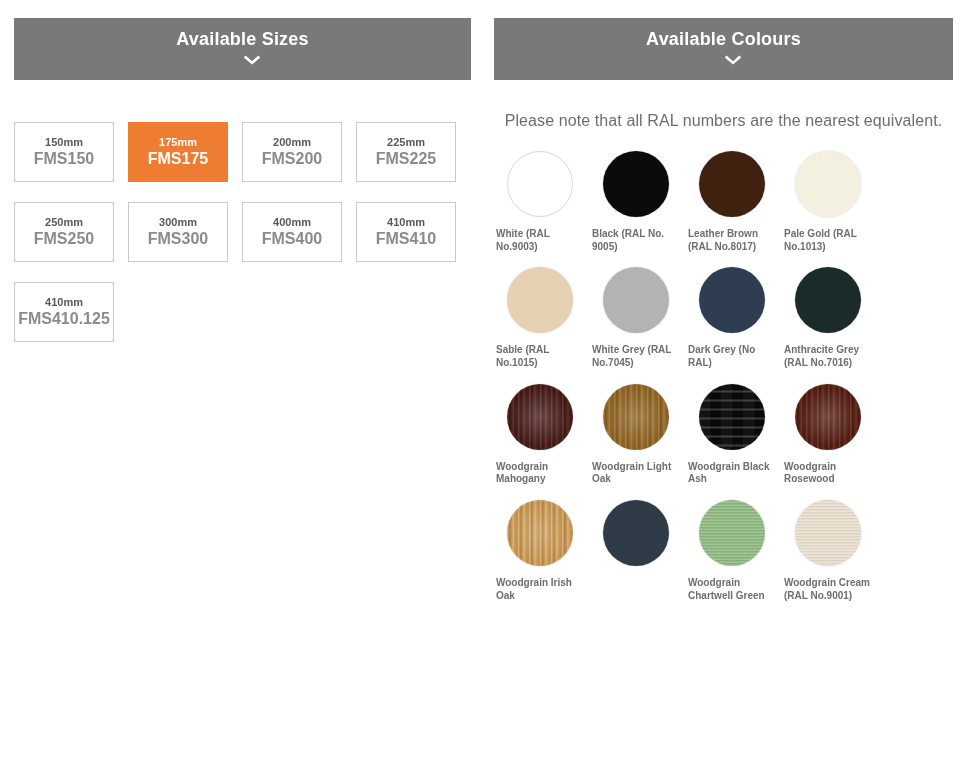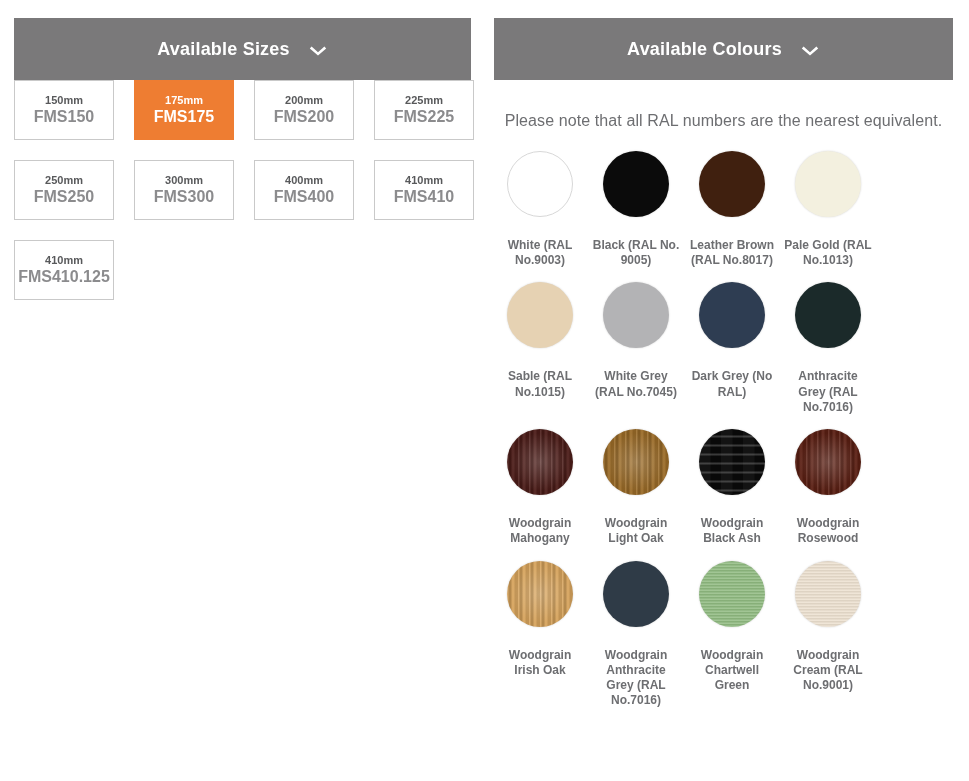--- a/index.html
+++ b/index.html
@@ -35,43 +35,45 @@
 
   
   .accordion-header {
     background: #7a797a;
     height: 62px;
     display: flex;
     align-items: center;
     justify-content: center;
     cursor: pointer;
     user-select: none;
+    flex-direction: column;
   }
   .accordion-title {
     color: #ffffff;
     font-size: 18px;
     font-weight: bold;
     letter-spacing: 0.2px;
     line-height: 1;
   }
   .chevron-icon {
     display: inline-block;
     margin-left: 18px;
     width: 20px;
     height: 20px;
     position: relative;
     top: 1px;
   }
   .chevron-icon svg { display: block; }
 
   
   .size-grid {
+    margin-top: 42px;
     display: flex;
     flex-wrap: wrap;
-    gap: 20px 20px;
+    gap: 20px 14px;
     width: 460px;
   }
   .size-tile {
     width: 100px;
     height: 60px;
     box-sizing: border-box;
     border: 1px solid #c9c9c9;
     background: #ffffff;
     display: flex;
     flex-direction: column;
@@ -122,25 +124,25 @@
     align-items: center;
     cursor: pointer;
   }
   .swatch {
     width: 66px;
     height: 66px;
     border-radius: 50%;
     box-sizing: border-box;
   }
   .colour-label {
-    margin-top: 21px;
-    font-size: 12px;
+    margin-top: 11px;
+    font-size: 10px;
     font-weight: bold;
     color: #6d6e71;
-    text-align: center;
+    text-align: left;
     line-height: 1.27;
     width: 88px;
   }
 </style>
 </head>
 <body>
 
 <div class="page">
 
   <section class="panel panel-sizes">
@@ -255,21 +257,20 @@
         <div class="colour-item">
           <div class="swatch" style="background: repeating-linear-gradient(90deg, rgba(255, 255, 255, 0.1) 0px, rgba(255, 255, 255, 0.1) 1px, rgba(0, 0, 0, 0.16) 2px, rgba(0, 0, 0, 0.16) 4px, rgba(255, 255, 255, 0.06) 5px, rgba(255, 255, 255, 0.06) 7px, rgba(0, 0, 0, 0.1) 8px, rgba(0, 0, 0, 0.1) 11px), radial-gradient(rgba(255, 255, 255, 0.22) 0%, rgba(255, 255, 255, 0) 62%), rgb(90, 31, 19); box-shadow: rgba(0, 0, 0, 0.18) 0px 0px 2px;"></div>
           <div class="colour-label">Woodgrain Rosewood</div>
         </div>
         <div class="colour-item">
           <div class="swatch" style="background: repeating-linear-gradient(90deg, rgba(255, 255, 255, 0.1) 0px, rgba(255, 255, 255, 0.1) 1px, rgba(0, 0, 0, 0.16) 2px, rgba(0, 0, 0, 0.16) 4px, rgba(255, 255, 255, 0.06) 5px, rgba(255, 255, 255, 0.06) 7px, rgba(0, 0, 0, 0.1) 8px, rgba(0, 0, 0, 0.1) 11px), radial-gradient(rgba(255, 255, 255, 0.22) 0%, rgba(255, 255, 255, 0) 62%), rgb(214, 163, 92); box-shadow: rgba(0, 0, 0, 0.18) 0px 0px 2px;"></div>
           <div class="colour-label">Woodgrain Irish Oak</div>
         </div>
         <div class="colour-item">
           <div class="swatch" style="background: rgb(47, 59, 71); box-shadow: rgba(0, 0, 0, 0.18) 0px 0px 2px;"></div>
-          <div class="colour-label">Woodgrain Anthracite Grey (RAL No.7016)</div>
         </div>
         <div class="colour-item">
           <div class="swatch" style="background: repeating-linear-gradient(0deg, rgba(255, 255, 255, 0.16) 0px, rgba(255, 255, 255, 0.16) 1px, rgba(0, 0, 0, 0.06) 2px, rgba(0, 0, 0, 0.06) 3px), rgb(143, 186, 128); box-shadow: rgba(0, 0, 0, 0.18) 0px 0px 2px;"></div>
           <div class="colour-label">Woodgrain Chartwell Green</div>
         </div>
         <div class="colour-item">
           <div class="swatch" style="background: repeating-linear-gradient(0deg, rgba(255, 255, 255, 0.16) 0px, rgba(255, 255, 255, 0.16) 1px, rgba(0, 0, 0, 0.06) 2px, rgba(0, 0, 0, 0.06) 3px), rgb(236, 224, 207); box-shadow: rgba(0, 0, 0, 0.18) 0px 0px 2px;"></div>
           <div class="colour-label">Woodgrain Cream (RAL No.9001)</div>
         </div>
       </div>

